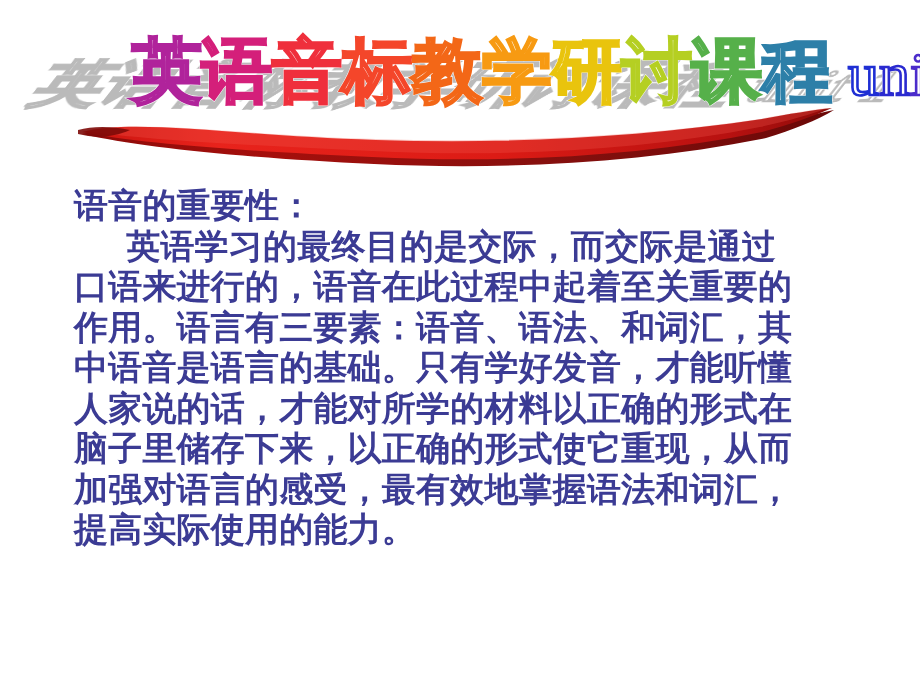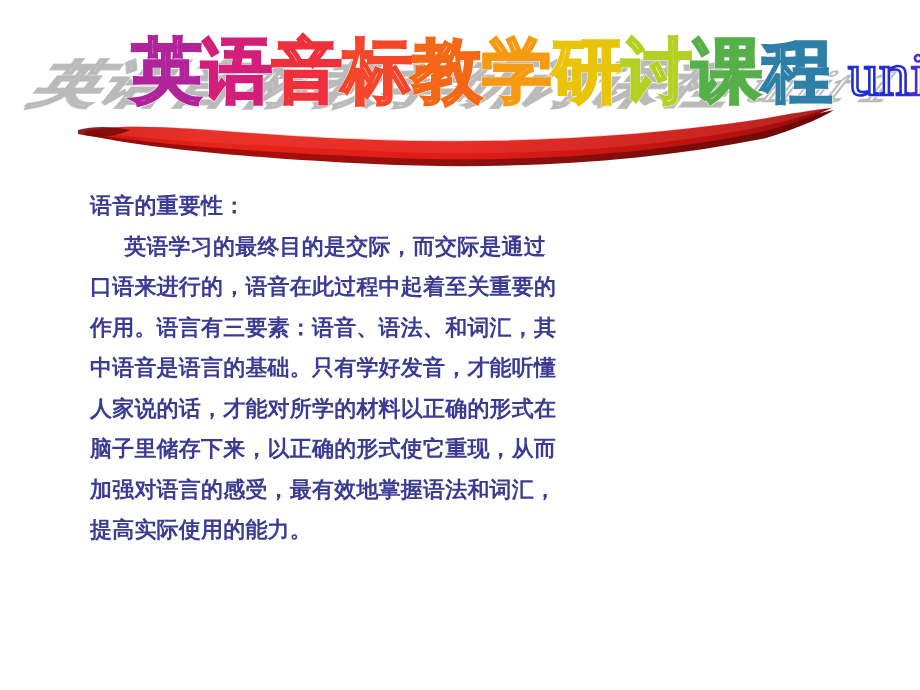--- a/index.html
+++ b/index.html
@@ -102,26 +102,26 @@
     left: 78px;
     top: 108px;
     width: 760px;
     height: 62px;
     pointer-events: none;
   }
 
   
   #body-text {
     position: absolute;
-    left: 90px;
+    left: 74px;
     top: 186px;
     width: 830px;
     color: #3b3b94;
     font-family: "Liberation Serif", "DejaVu Serif", serif;
-    font-size: 22px;
+    font-size: 34px;
     font-weight: 700;
     line-height: 40.5px;
     letter-spacing: 0.2px;
   }
   #body-text p {
     margin: 0;
     white-space: pre-wrap;
   }
   .bline {
     display: block;

